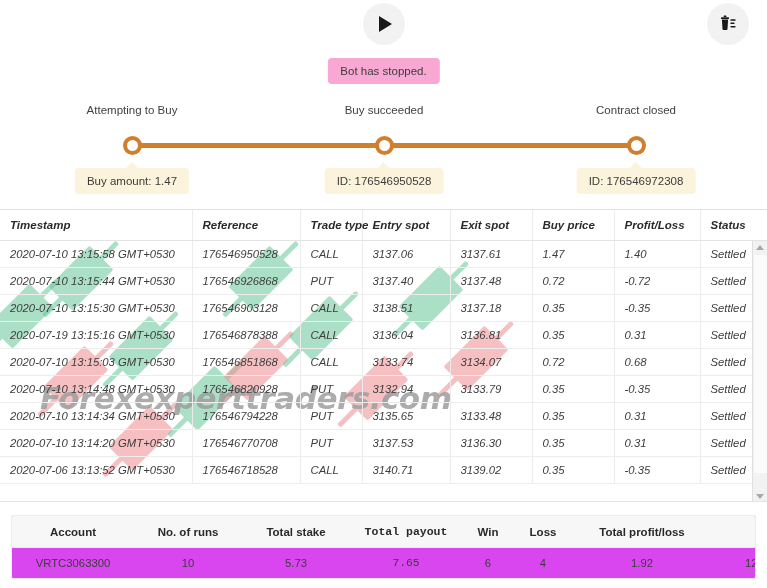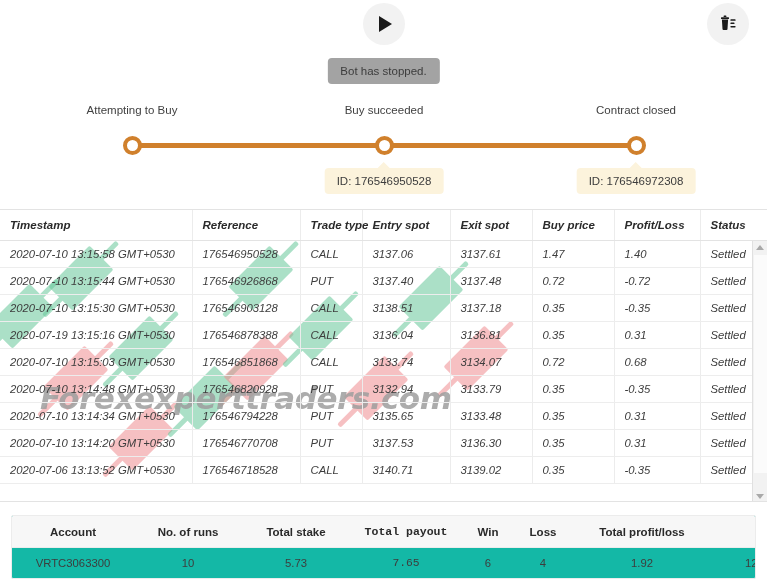--- a/index.html
+++ b/index.html
@@ -50,21 +50,21 @@
     border-bottom: 8px solid transparent;
     margin-left: 3px;
   }
 
   
   .status-bubble {
     position: absolute;
     top: 58px;
     left: 50%;
     transform: translateX(-50%);
-    background: #a3a3a3;
+    background: #f9a8d4;
     color: #3c3c3c;
     font-size: 11.5px;
     padding: 7px 13px;
     border-radius: 4px;
     white-space: nowrap;
   }
 
   
   .timeline {
     position: absolute;
@@ -261,21 +261,21 @@
 
   
   .summary {
     position: absolute;
     left: 11px;
     top: 515px;
     width: 745px;
     border: 1px solid #ececec;
     border-radius: 2px;
     overflow: hidden;
-    background: #14b8a6;
+    background: #d946ef;
   }
   table.sum {
     width: 100%;
     border-collapse: collapse;
     table-layout: fixed;
   }
   table.sum th {
     background: #f7f7f7;
     font-size: 11.5px;
     font-weight: bold;
@@ -329,20 +329,21 @@
     <div class="tl-track"></div>
 
     <div class="tl-label" style="left:132px">Attempting to Buy</div>
     <div class="tl-label" style="left:384px">Buy succeeded</div>
     <div class="tl-label" style="left:636px">Contract closed</div>
 
     <div class="tl-node" style="left:132px"></div>
     <div class="tl-node" style="left:384px"></div>
     <div class="tl-node" style="left:636px"></div>
 
+    <div class="tl-tip" style="left:132px">Buy amount: 1.47</div>
     <div class="tl-tip" style="left:384px">ID: 176546950528</div>
     <div class="tl-tip" style="left:636px">ID: 176546972308</div>
   </div>
 
   <div class="table-wrap">
 
     <div class="watermark">
       <div class="candle up" style="left:45px;  top:58px;">
           <div class="wick"></div>
           <div class="body"></div>

